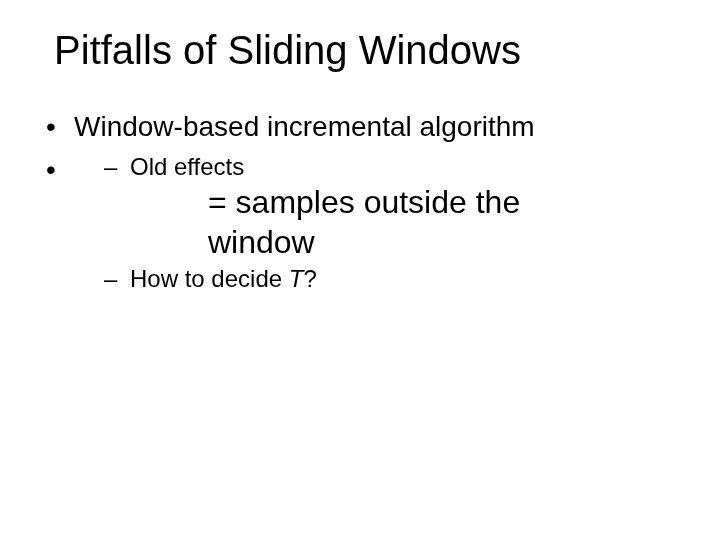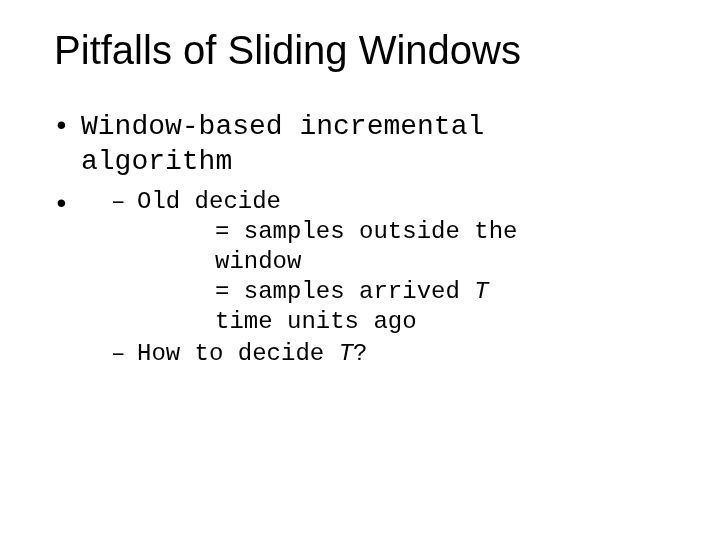--- a/index.html
+++ b/index.html
@@ -19,22 +19,21 @@
   }
   .title {
     text-align: center;
     font-size: 40px;
     margin: 4px 0 36px 0;
     font-weight: 400;
   }
   ul.level1 {
     list-style: none;
     padding: 0;
-    margin: 7px;
-    font-family: Liberation Mono, monospace;
+    margin: 0;
   }
   ul.level1 > li {
     position: relative;
     padding-left: 34px;
     font-size: 28px;
     line-height: 1.25;
     margin-bottom: 8px;
   }
   ul.level1 > li::before {
     content: "•";
@@ -58,45 +57,42 @@
   ul.level2 > li::before {
     content: "–";
     position: absolute;
     left: 30px;
     top: 0;
     font-size: 24px;
   }
   .cont {
     display: block;
     padding-left: 78px;
-    font-size: 24px;
+    font-size: 32px;
     line-height: 1.25;
   }
   .ital { font-style: italic; }
 </style>
 </head>
 <body>
 
 <div class="slide">
   <h1 class="title">Pitfalls of Sliding Windows</h1>
 
   <ul class="level1">
 
     <li>
       <span>Window-based incremental algorithm</span>
     </li>
 
     <li>
       <ul class="level2">
         <li>
-          <span>Old decide</span>
+          <span>Old effects</span>
           <span class="cont">= samples outside the window</span>
-          <span class="cont">
-            <span>= samples arrived </span><span class="ital">T</span><span> time units ago</span>
-          </span>
         </li>
         <li>
           <span>How to decide </span><span class="ital">T</span><span>?</span>
         </li>
       </ul>
     </li>
 
   </ul>
 </div>
 

